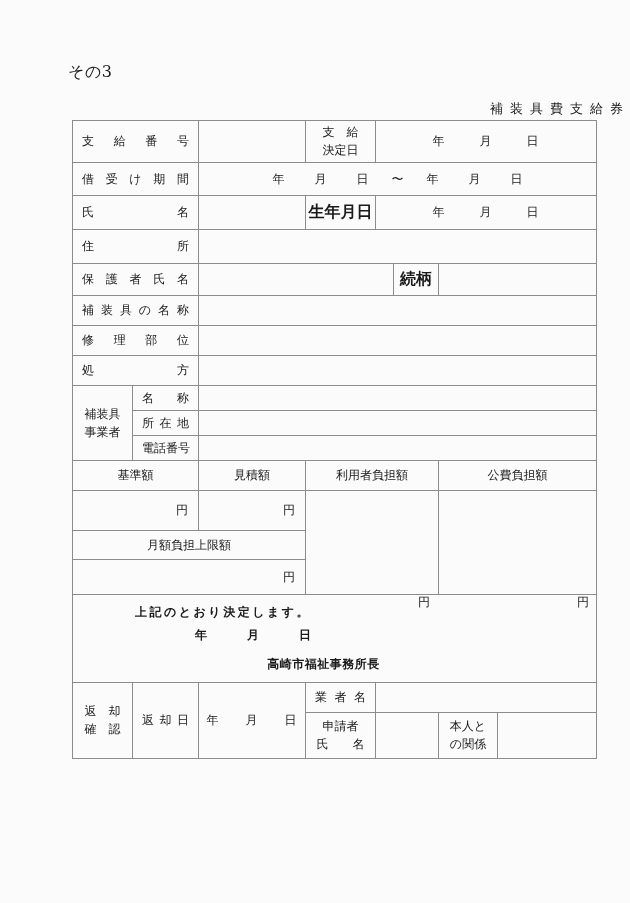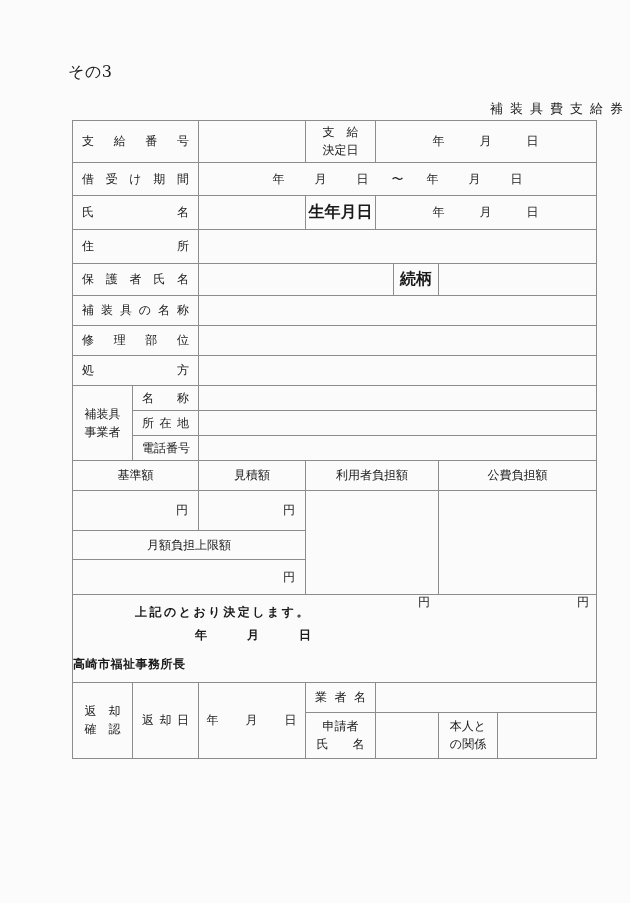--- a/index.html
+++ b/index.html
@@ -139,21 +139,21 @@
   }
   .decision .d-line2 {
     margin-left: 122px;
     margin-top: 6px;
     letter-spacing: 1px;
     white-space: nowrap;
   }
   .decision .d-line3 {
     margin-top: 12px;
     margin-right: 22px;
-    text-align: left;
+    text-align: center;
     letter-spacing: 0.5px;
     white-space: nowrap;
   }
 </style>
 </head>
 <body>
 
 <div class="page">
 
   <div class="form-no">その3</div>

